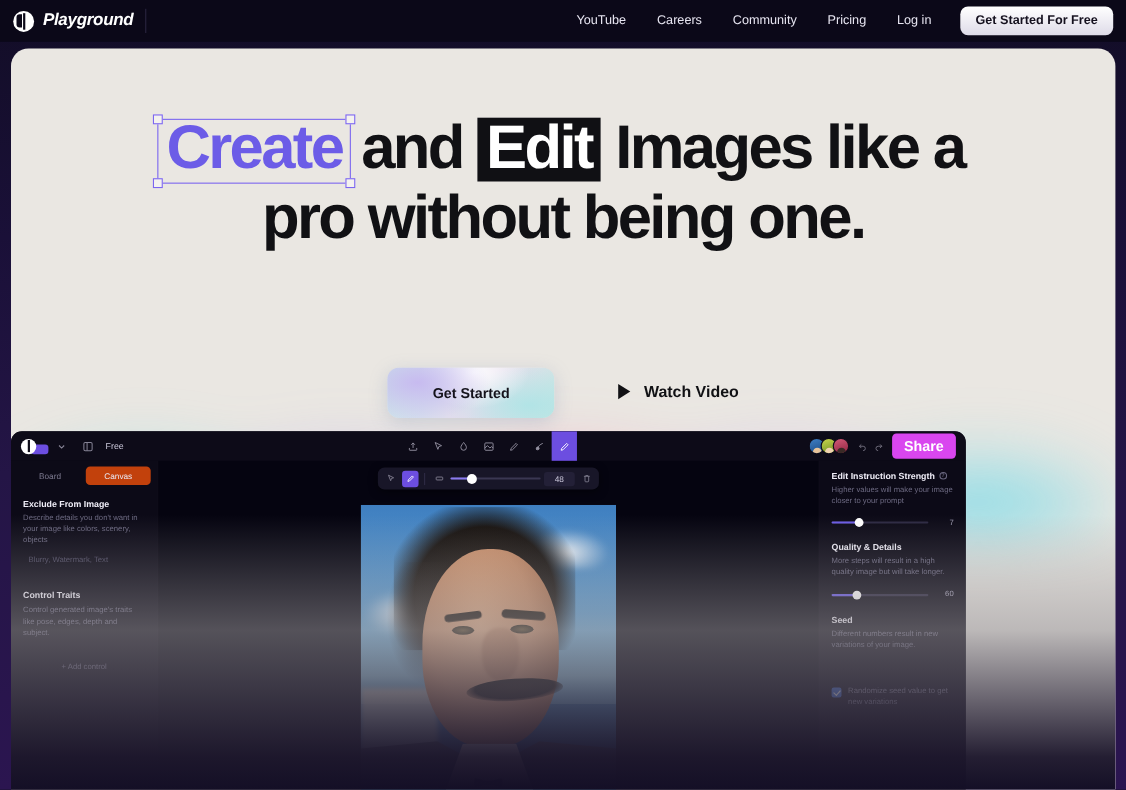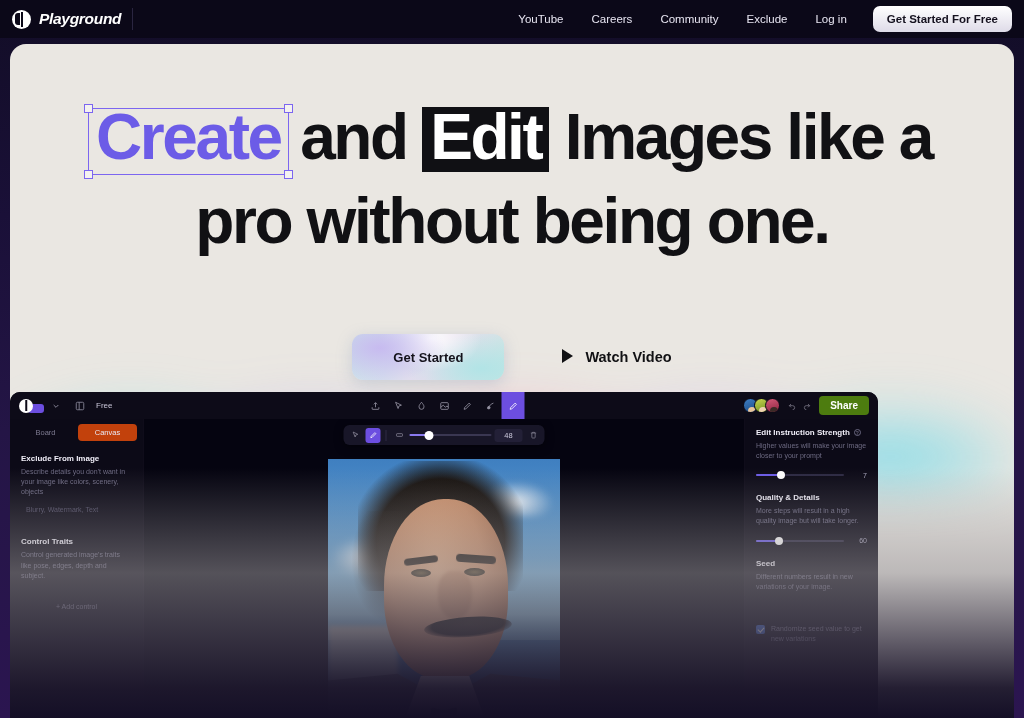--- a/index.html
+++ b/index.html
@@ -87,21 +87,21 @@
     position: absolute; left: 0; bottom: 0; width: 100%; height: 250px;
     background: linear-gradient(180deg, rgba(234,231,226,0) 0%, rgba(150,146,150,0.55) 42%, rgba(30,24,45,0.97) 88%, #140f26 100%);
     pointer-events: none; z-index: 6;
   }
 
   .headline-wrap {
     position: absolute; top: 62px; left: 0; width: 100%;
     text-align: center; z-index: 3;
   }
   .headline {
-    font-size: 64px; font-weight: bold; line-height: 0.99;
+    font-size: 56px; font-weight: bold; line-height: 0.99;
     letter-spacing: -2.4px; color: #111114;
     font-family: "Liberation Sans", sans-serif;
   }
   .hl-create {
     color: #6c5ce7; position: relative; display: inline-block;
     padding: 0 4px;
   }
   .sel-box {
     position: absolute; left: -4px; top: 2px; right: -4px; bottom: -6px;
     border: 1.5px solid #7c66f0; pointer-events: none;
@@ -112,21 +112,21 @@
   }
   .sel-h.tl { left: -5px; top: -5px; }
   .sel-h.tr { right: -5px; top: -5px; }
   .sel-h.bl { left: -5px; bottom: -5px; }
   .sel-h.br { right: -5px; bottom: -5px; }
   .hl-edit {
     background: #101014; color: #ffffff;
     padding: 1px 8px 5px 8px; display: inline-block;
     line-height: 0.92;
   }
-  .line2 { margin-top: 18px; }
+  .line2 { margin-top: 4px; }
 
   
   .cta-row {
     position: absolute; top: 290px; left: 0; width: 100%;
     display: flex; align-items: center; justify-content: center; gap: 58px;
     z-index: 4;
   }
   .btn-get {
     width: 152px; height: 46px; border-radius: 11px; border: none;
     cursor: pointer;
@@ -218,21 +218,21 @@
   }
   .av:first-child { margin-left: 0; }
   .av1 { background: linear-gradient(160deg,#3d7ec4,#1d4a82); }
   .av1::after { content:""; position:absolute; left:3.5px; top:8px; width:8px; height:8px; border-radius:50% 50% 0 0; background:#e8c49a; }
   .av2 { background: linear-gradient(160deg,#c9d64e,#6d8f23); }
   .av2::after { content:""; position:absolute; left:3.5px; top:8px; width:8px; height:8px; border-radius:50% 50% 0 0; background:#f0d3b0; }
   .av3 { background: linear-gradient(160deg,#d45a78,#8d2440); }
   .av3::after { content:""; position:absolute; left:3.5px; top:8px; width:8px; height:8px; border-radius:50% 50% 0 0; background:#3a2a26; }
   .urow { display: flex; gap: 7px; opacity: 0.55; margin: 0 2px; }
   .share-btn {
-    background: #4d7c0f; color: #fff; font-size: 10px; font-weight: bold;
+    background: #d946ef; color: #fff; font-size: 13px; font-weight: bold;
     border: none; border-radius: 4px; padding: 4px 11px; cursor: pointer;
     font-family: "Liberation Sans", sans-serif;
   }
 
   
   .app-body { display: flex; height: 299px; }
 
   
   .lpanel {
     width: 134px; background: #0c0a17; flex: 0 0 auto;
@@ -428,21 +428,21 @@
       <div class="brand-logo"></div>
       <span class="brand-name">Playground</span>
     </div>
     <div class="nav-divider"></div>
 
 
     <div class="nav-right">
       <a class="nav-link">YouTube</a>
       <a class="nav-link">Careers</a>
       <a class="nav-link">Community</a>
-      <a class="nav-link">Exclude</a>
+      <a class="nav-link">Pricing</a>
       <a class="nav-link">Log in</a>
       <button class="cta-nav">Get Started For Free</button>
     </div>
   </div>
 
   <div class="hero">
 
     <div class="headline-wrap">
       <div class="headline">
         <span class="hl-create">

